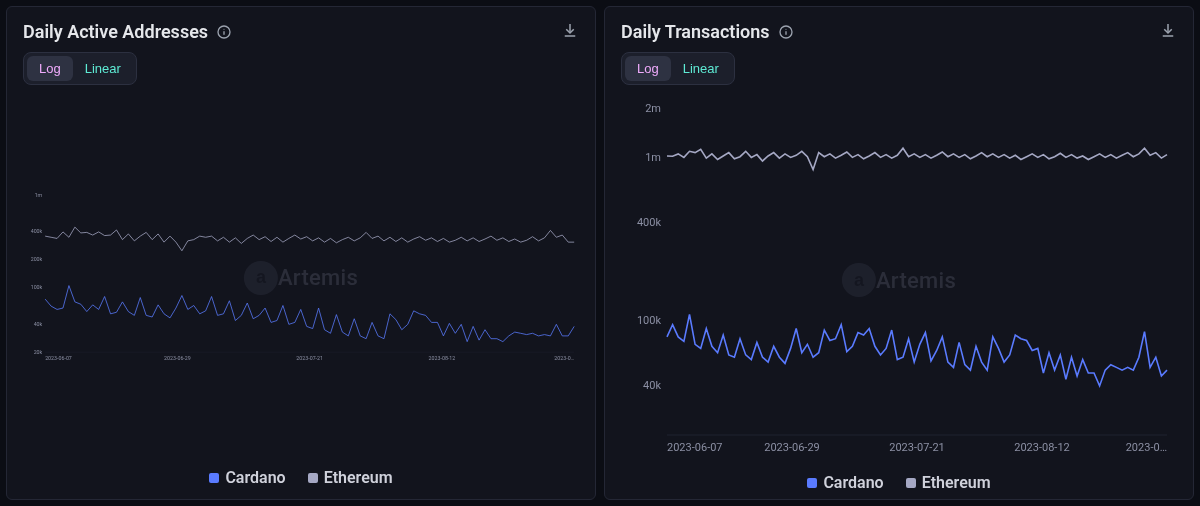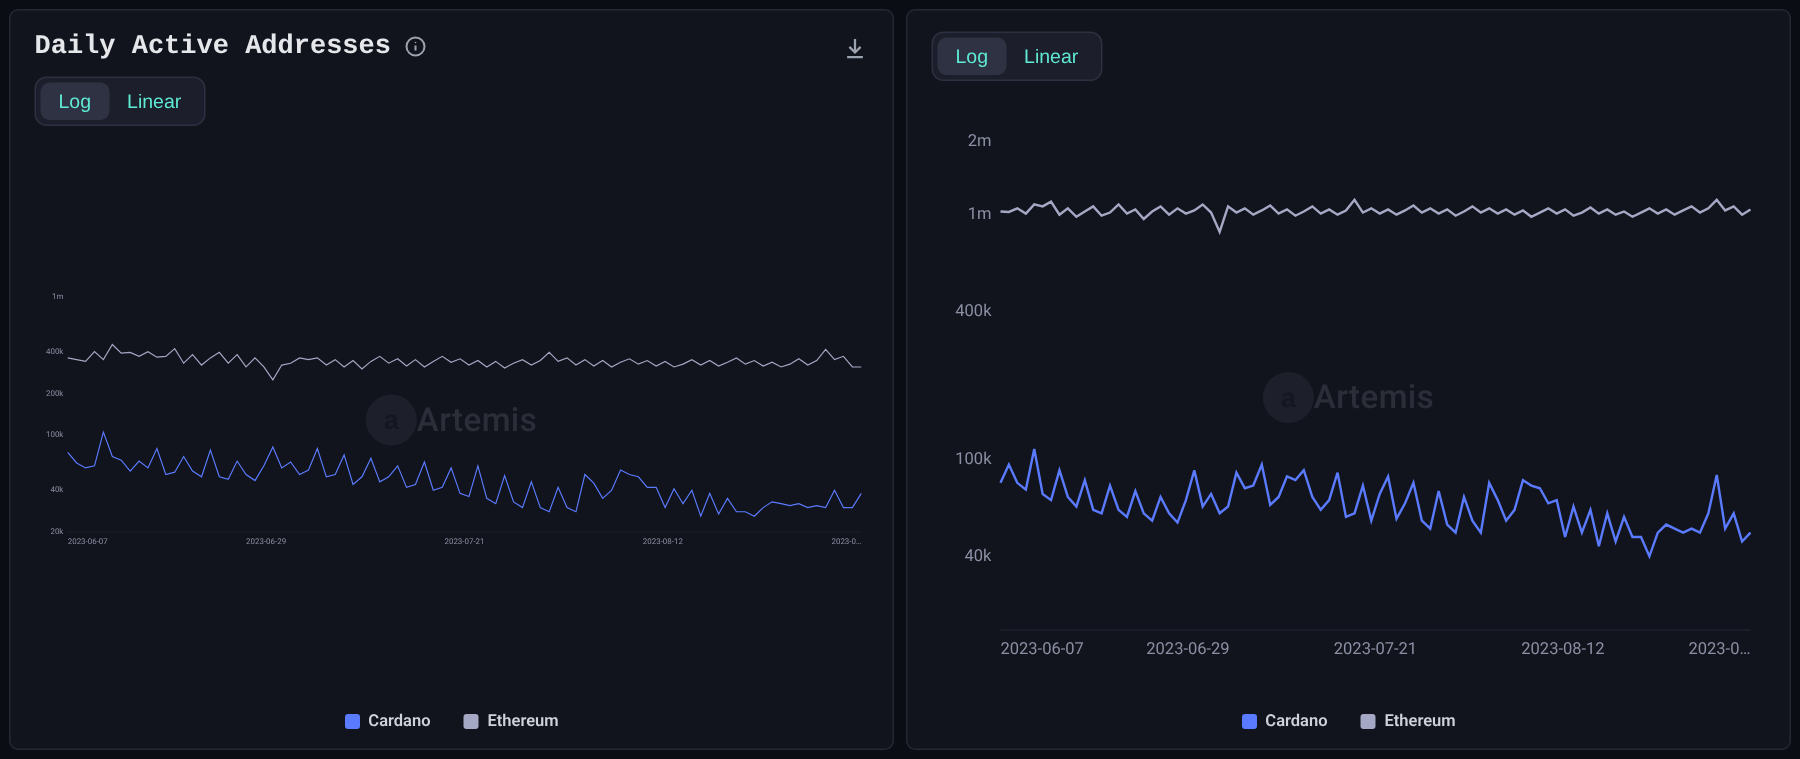--- a/index.html
+++ b/index.html
@@ -22,24 +22,23 @@
     background:#12141d;
     border:1px solid #242735;
     border-radius:6px;
     padding:14px 16px 12px 16px;
     display:flex;
     flex-direction:column;
     position:relative;
   }
   .panel-header{
     display:flex;
-    align-items:flex-end;
+    align-items:flex-start;
     justify-content:space-between;
     margin-bottom:10px;
-    font-family:Liberation Mono, monospace;
   }
   .title-wrap{
     display:flex;
     align-items:center;
     gap:8px;
   }
   .panel-title{
     font-size:18px;
     font-weight:600;
     color:#e5e7eb;
@@ -66,21 +65,21 @@
     font-size:13px;
     padding:5px 12px;
     border-radius:6px;
     color:#5eead4;
     cursor:pointer;
     background:transparent;
     border:none;
   }
   .scale-btn.active{
     background:#2e3242;
-    color:#5eead4;
+    color:#f0abfc;
   }
   .chart-wrap{
     position:relative;
     flex:1;
   }
   svg.chart{width:100%;height:100%;display:block;}
   .axis-text{fill:#8b8fa3;font-size:11px;font-family:inherit;}
   .line-eth{fill:none;stroke:#a5a8c4;stroke-width:1.6;}
   .line-ada{fill:none;stroke:#5a7bff;stroke-width:1.6;}
   .grid{stroke:#1e2230;stroke-width:1;}
@@ -104,21 +103,21 @@
     color:#6b6f82;
   }
   .legend{
     display:flex;
     justify-content:center;
     gap:22px;
     margin-top:4px;
   }
   .legend-item{
     display:flex;align-items:center;gap:6px;
-    font-size:11px;color:#cfd1db;font-weight:600;
+    font-size:16px;color:#cfd1db;font-weight:600;
   }
   .swatch{
     width:10px;height:10px;border-radius:2px;
   }
   .sw-ada{background:#5a7bff;}
   .sw-eth{background:#a5a8c4;}
 </style>
 </head>
 <body>
 
@@ -175,20 +174,39 @@
         <span class="swatch sw-ada"></span>
         <span>Cardano</span>
       </div>
       <div class="legend-item">
         <span class="swatch sw-eth"></span>
         <span>Ethereum</span>
       </div>
     </div>
     </div>
     <div class="panel">
+    <div class="panel-header">
+      <div class="title-wrap">
+        <span class="panel-title">Daily Transactions</span>
+        <span class="info-icon">
+    <svg width="16" height="16" viewBox="0 0 24 24" fill="none" stroke="currentColor" stroke-width="2">
+      <circle cx="12" cy="12" r="9"></circle>
+              <line x1="12" y1="11" x2="12" y2="16"></line>
+              <circle cx="12" cy="8" r="0.8" fill="currentColor" stroke="none"></circle>
+    </svg>
+          </span>
+      </div>
+      <span class="dl-icon">
+    <svg width="18" height="18" viewBox="0 0 24 24" fill="none" stroke="currentColor" stroke-width="2">
+      <line x1="12" y1="4" x2="12" y2="15"></line>
+            <polyline points="7 11 12 16 17 11"></polyline>
+            <line x1="5" y1="20" x2="19" y2="20"></line>
+    </svg>
+        </span>
+    </div>
     <div class="scale-toggle">
       <button class="scale-btn active">Log</button>
       <button class="scale-btn">Linear</button>
     </div>
     <div class="chart-wrap">
         <svg class="chart" viewBox="0 0 556 378">
           <text x="40" y="297.932110706771" text-anchor="end" class="axis-text">40k</text>
           <text x="40" y="233.06788929322894" text-anchor="end" class="axis-text">100k</text>
           <text x="40" y="134.93211070677106" text-anchor="end" class="axis-text">400k</text>
           <text x="40" y="70.06788929322897" text-anchor="end" class="axis-text">1m</text>

